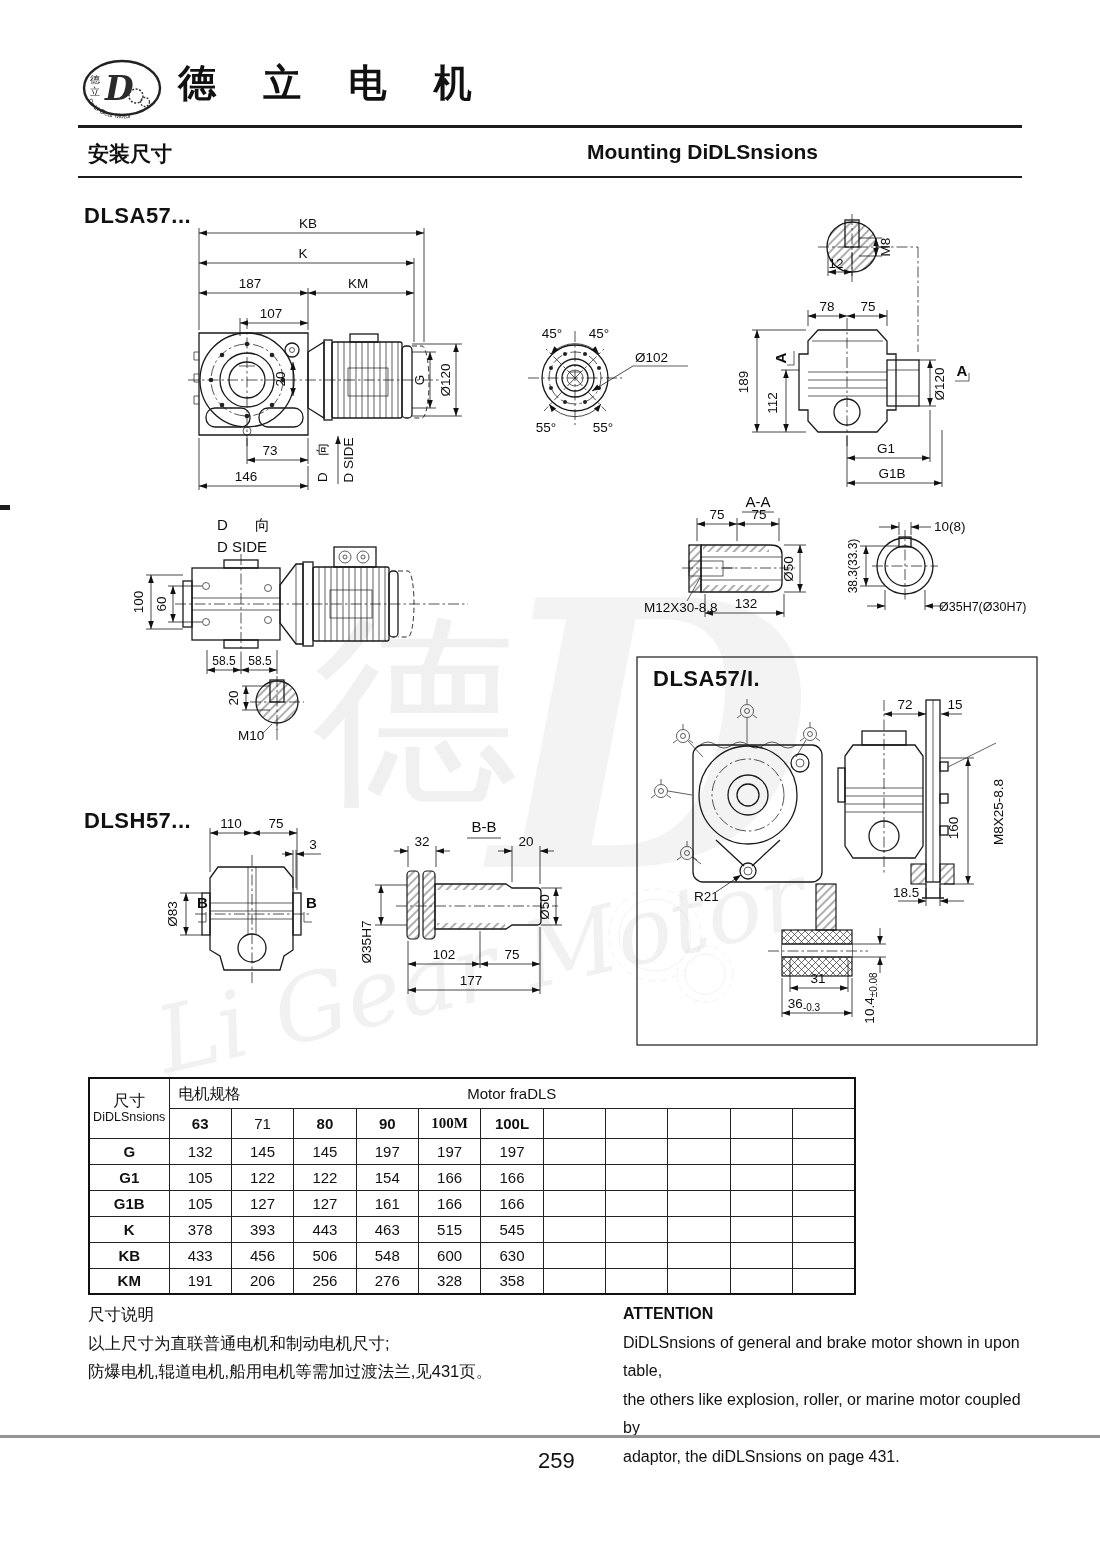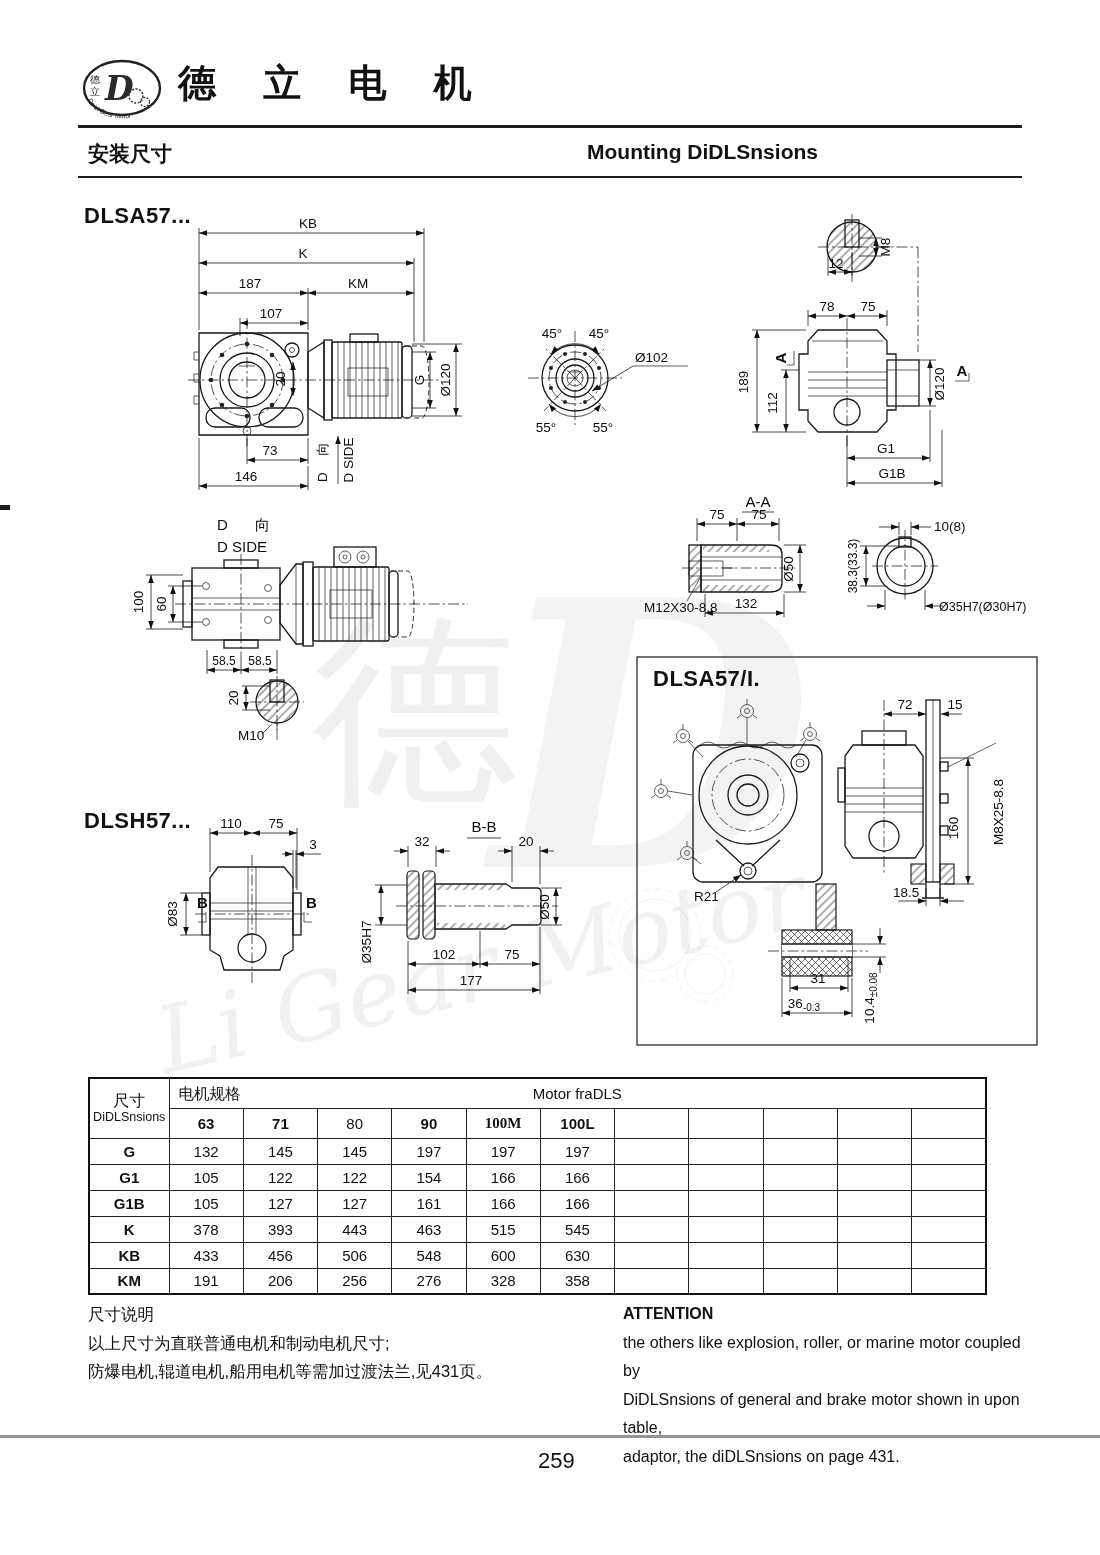--- a/index.html
+++ b/index.html
@@ -18,21 +18,21 @@
   
   .ln{fill:none;stroke:#1a1a1a;stroke-width:1.3}
   .lt{fill:none;stroke:#1a1a1a;stroke-width:.7}
   .cl{fill:none;stroke:#1a1a1a;stroke-width:.75;stroke-dasharray:11 3 2.5 3}
   .dsh{fill:none;stroke:#1a1a1a;stroke-width:.9;stroke-dasharray:5 3}
   .dim{fill:none;stroke:#1a1a1a;stroke-width:.8}
   text.dm{font-family:"Liberation Sans",sans-serif;font-size:13.5px;fill:#0d0d0d}
   text.dmb{font-family:"Liberation Sans",sans-serif;font-size:15px;font-weight:700;fill:#0d0d0d}
   text.sm{font-size:12px}
   
-  #dimtable{position:absolute;left:88px;top:1077px;width:899px;border-collapse:collapse;
+  #dimtable{position:absolute;left:88px;top:1077px;width:768px;border-collapse:collapse;
             table-layout:fixed;background:#fff}
   #dimtable td{border:1.4px solid #222;text-align:center;font-size:15px;padding:0;color:#111;height:26px}
   #dimtable tr.hrow td{height:30px}
   #corner div{font-size:16px;line-height:19px}
   #corner div.smc{font-size:12.5px;line-height:15px}
   .ghcell{position:relative}
   .gh-cn{position:absolute;left:9px;top:5px;font-size:15.5px}
   .gh-en{position:absolute;left:50%;top:6px;transform:translateX(-50%);font-size:15px}
   #dimtable td.rowlabel{font-weight:700}
   
@@ -468,22 +468,22 @@
           <div>尺寸</div>
           <div class="smc">DiDLSnsions</div>
         </td>
         <td colspan="11" class="ghcell">
           <span class="gh-cn">电机规格</span>
           <span class="gh-en">Motor fraDLS</span>
         </td>
       </tr>
       <tr class="hrow" id="col-row">
           <td style="font-weight: 700; margin-top: 44px;">63</td>
-          <td style="font-weight: 700;">71</td>
-          <td style="font-weight: 400;">80</td>
+          <td style="font-weight: 400;">71</td>
+          <td style="font-weight: 700;">80</td>
           <td style="font-weight: 700;">90</td>
           <td style="font-weight: 700; font-family: Liberation Serif, serif;">100M</td>
           <td style="font-weight: 700;">100L</td>
           <td style="font-weight: 700;"></td>
           <td style="font-weight: 700;"></td>
           <td style="font-weight: 700;"></td>
           <td style="font-weight: 700;"></td>
           <td style="font-weight: 700;"></td>
         </tr>
     <tr>
@@ -573,21 +573,21 @@
       </tbody>
   </table>
 
   <div class="note" id="note-left">
     <div class="t">尺寸说明</div>
     <div>以上尺寸为直联普通电机和制动电机尺寸;</div>
     <div>防爆电机,辊道电机,船用电机等需加过渡法兰,见431页。</div>
   </div>
   <div class="note" id="note-right">
     <div class="t">ATTENTION</div>
+    <div>DiDLSnsions of general and brake motor shown in upon table,</div>
     <div>the others like explosion, roller, or marine motor coupled by</div>
-    <div>DiDLSnsions of general and brake motor shown in upon table,</div>
     <div>adaptor, the diDLSnsions on page 431.</div>
   </div>
 
   <div class="rule" style="left:0;top:1435px;width:1100px;height:3px;background:#949494"></div>
   <div class="abs" id="pagenum">259</div>
 
 </div>
 
 </body></html>

